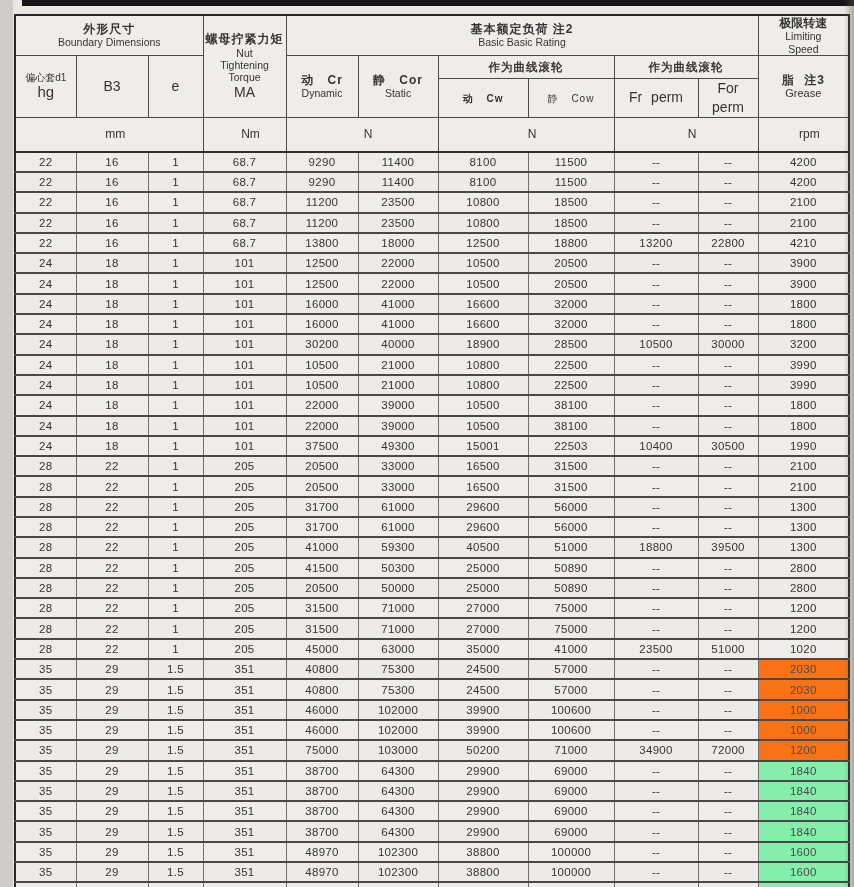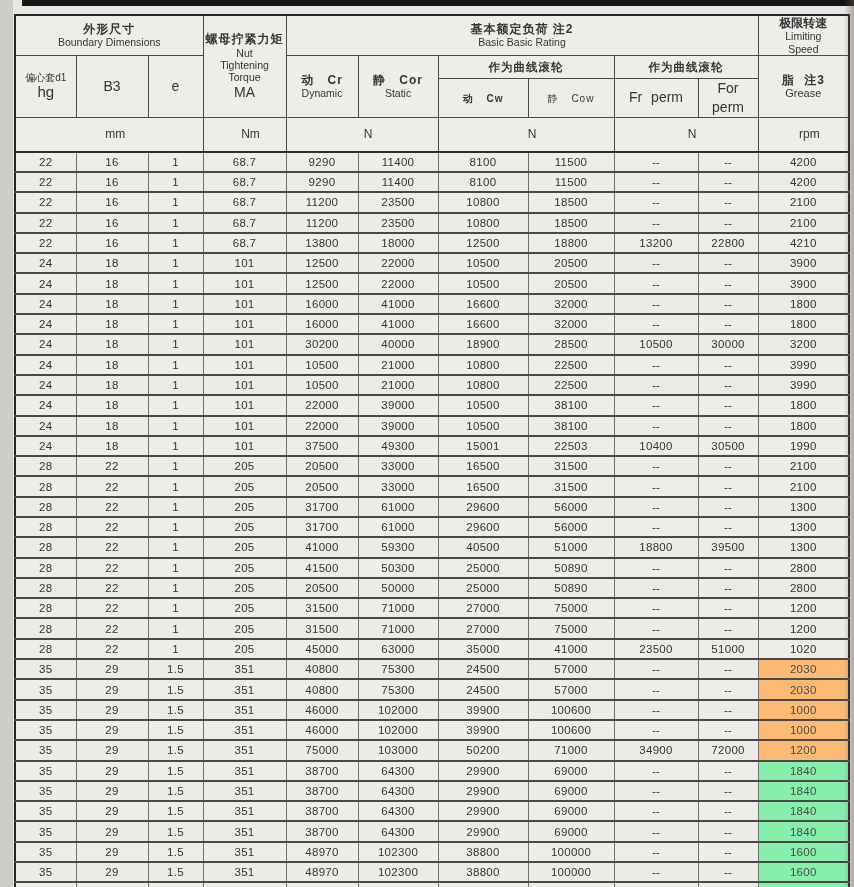--- a/index.html
+++ b/index.html
@@ -35,21 +35,21 @@
   tr.h3 th .zh{font-size:10px;}
   tr.units th{height:33px;font-size:12px;border-bottom:2px solid #2e2e2e;padding-left:12px;}
 
   tbody td{
     height:18.3px;font-size:11.5px;letter-spacing:0.3px;
     border-top:2px solid #484848;border-bottom:2px solid #484848;
     border-left:1px solid #707070;border-right:1px solid #707070;
     background:#efede9;
   }
   tbody tr:nth-child(even) td{background:#edebe7;}
-  tbody tr:nth-child(n+26) td:last-child{background:#fdba74;color:#4b4b4b;}
+  tbody tr:nth-child(n+26) td:last-child{background:#f97316;color:#4b4b4b;}
   tbody tr:nth-child(n+31) td:last-child{background:#86efac;}
 </style>
 </head>
 <body>
 
 <div class="stage">
   <div class="left-strip"></div>
   <div class="top-bar"></div>
   <div class="right-shade"></div>
 

